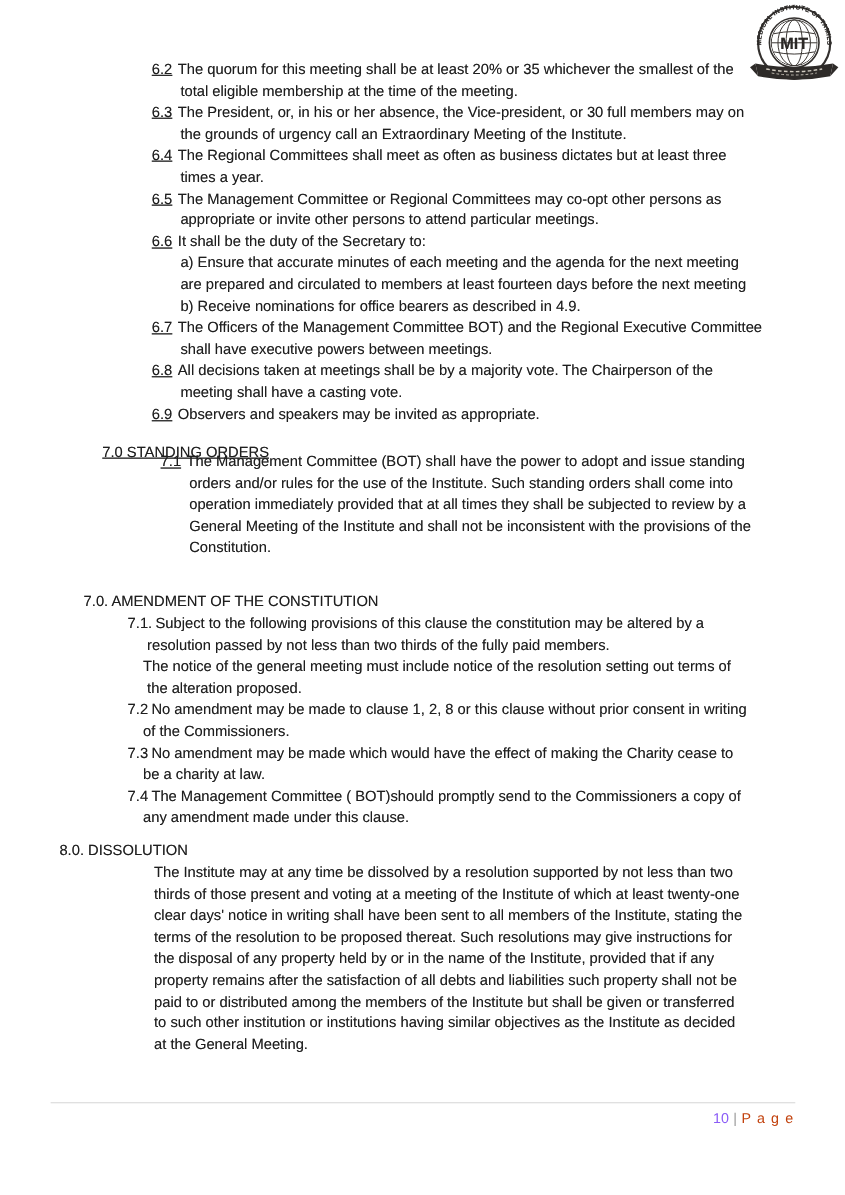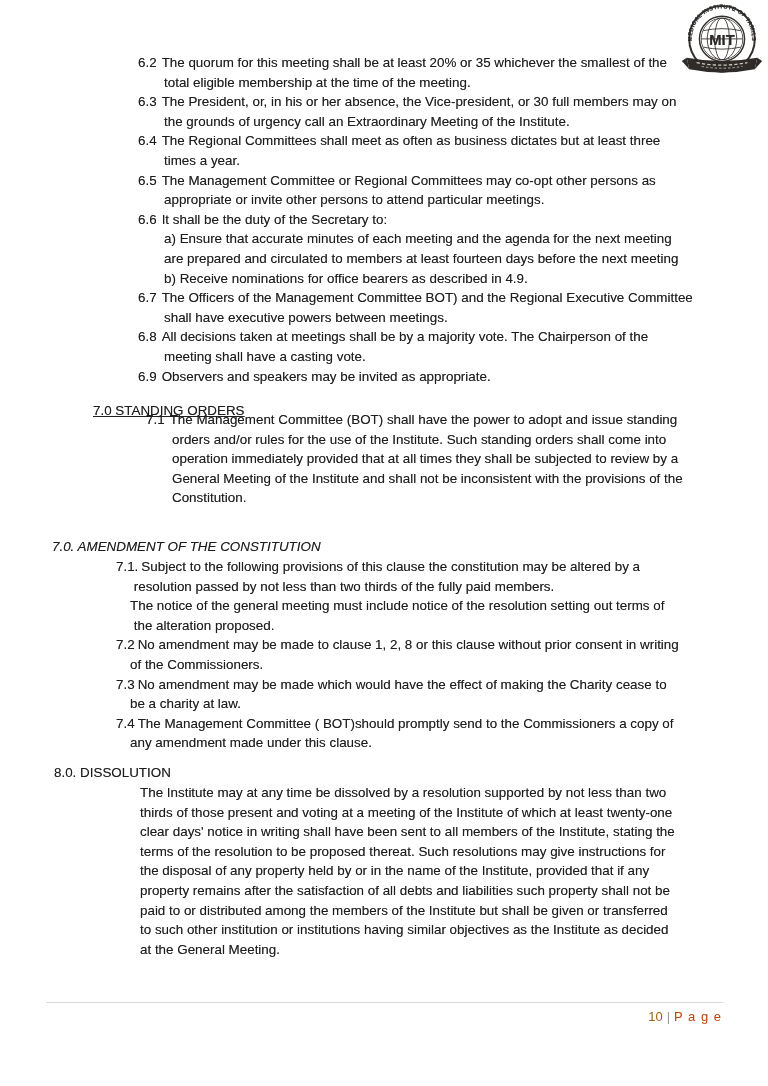--- a/index.html
+++ b/index.html
@@ -4,36 +4,36 @@
 <style>
   html,body{margin:0;padding:0;}
   body{
     width:768px;height:1086px;background:#ffffff;position:relative;overflow:hidden;
     font-family:"Liberation Sans","DejaVu Sans",sans-serif;
     font-size:13.4px;line-height:19.6px;color:#1e1e1e;
     text-shadow:0 0 .5px rgba(45,45,45,.55);
   }
   .abs{position:absolute;}
   .item{padding-left:26px;text-indent:-26px;white-space:pre-wrap;}
-  .item .num{margin-right:5px;}
+  .item .num{text-decoration:underline;margin-right:5px;}
   .amend .item{padding-left:14px;text-indent:-14px;}
   .amend .item .num{text-decoration:none;margin-right:3px;}
   .head{white-space:pre;}
   .u{text-decoration:underline;}
   .body-par{white-space:pre-wrap;}
   #footer-line{top:1002px;left:46px;width:677px;height:1px;background:#d9d9d9;}
   #footer-text{top:1007px;right:46px;text-align:right;font-size:13px;text-shadow:none;}
-  #footer-text .pgnum{color:#a16207;}
+  #footer-text .pgnum{color:#8b5cf6;}
   #footer-text .sep{color:#9a9a9a;padding:0 4px;}
   #footer-text .pglabel{color:#c2410c;letter-spacing:1px;}
   #seal{top:4px;left:681px;width:82px;height:78px;}
   #sec6{top:53px;left:138px;width:604px;}
   #standing-head{top:401px;left:93px;text-align:center;}
   #standing-items{top:410px;left:146px;width:592px;}
-  #amend-head{top:537px;left:52px;font-style:italic;}
+  #amend-head{top:537px;left:76px;}
   #amend-items{top:557px;left:116px;width:622px;}
   #diss-head{top:763px;left:54px;}
   #diss-body{top:783px;left:140px;width:612px;}
 </style>
 </head>
 <body>
 
 <div id="seal" class="abs">
   <svg viewBox="0 0 100 94" width="82" height="78">
     <circle cx="50" cy="42" r="40" fill="#ffffff" stroke="#33302e" stroke-width="2.4"></circle>

